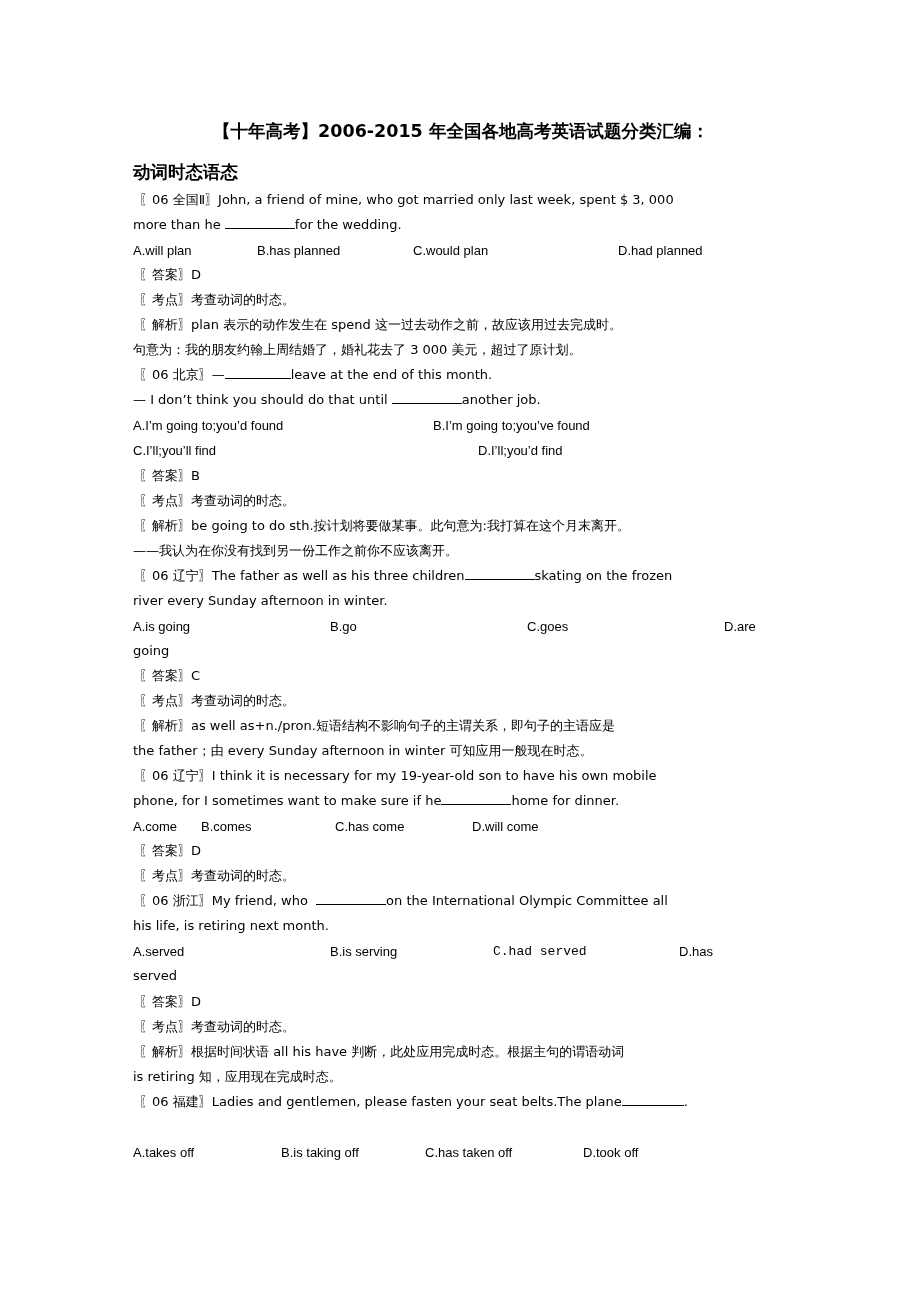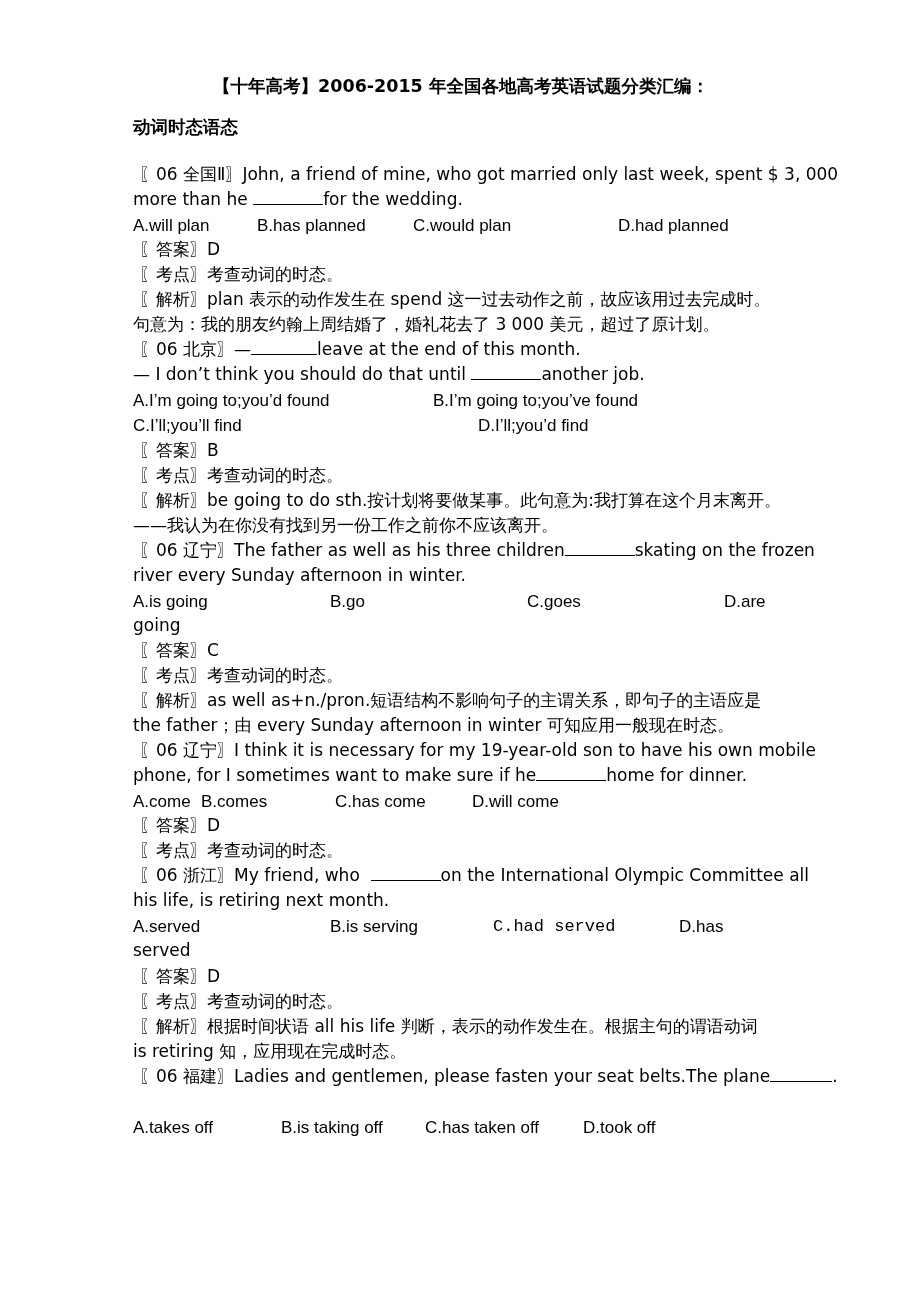--- a/index.html
+++ b/index.html
@@ -24,42 +24,42 @@
   }
   .content {
     position: absolute;
     left: 133px;
     top: 0;
     width: 656px;
   }
 
   
   .title-block {
-    padding-top: 71px;
+    padding-top: 116px;
   }
   .doc-title {
     font-size: 17.5px;
     font-weight: bold;
     line-height: 30px;
     text-align: center;
     letter-spacing: 0px;
     white-space: nowrap;
   }
   .doc-subtitle {
     font-size: 17.5px;
     font-weight: bold;
     line-height: 30px;
     text-align: left;
     margin-top: 11px;
   }
 
   
   .body-block {
-    margin-top: 20px;
-    font-size: 17px;
+    margin-top: 0;
+    font-size: 13px;
     line-height: 25.05px;
   }
   .line {
     white-space: pre;
     height: 25.05px;
     position: relative;
   }
   
   .line.indent {
     padding-left: 6px;
@@ -188,21 +188,21 @@
       <div class="line cjk">his life, is retiring next month.</div>
       <div class="opts t5">
         <span class="op-a">A.served</span>
         <span class="op-b">B.is serving</span>
         <span class="op-c">C.had served</span>
         <span class="op-d">D.has</span>
       </div>
       <div class="line cjk">served</div>
       <div class="line indent cjk">〖答案〗D</div>
       <div class="line indent cjk">〖考点〗考查动词的时态。</div>
-      <div class="line indent cjk">〖解析〗根据时间状语 all his life 判断，表示的动作发生在。根据主句的谓语动词</div>
+      <div class="line indent cjk">〖解析〗根据时间状语 all his have 判断，此处应用完成时态。根据主句的谓语动词</div>
       <div class="line cjk">is retiring 知，应用现在完成时态。</div>
 
       <div class="line indent cjk"><span>〖06 福建〗Ladies and gentlemen, please fasten your seat belts.The plane</span><span class="blankline bl-62"></span><span>.</span></div>
       <div class="line blank"></div>
       <div class="opts t6">
         <span class="op-a">A.takes off</span>
         <span class="op-b">B.is taking off</span>
         <span class="op-c">C.has taken off</span>
         <span class="op-d">D.took off</span>
       </div>

